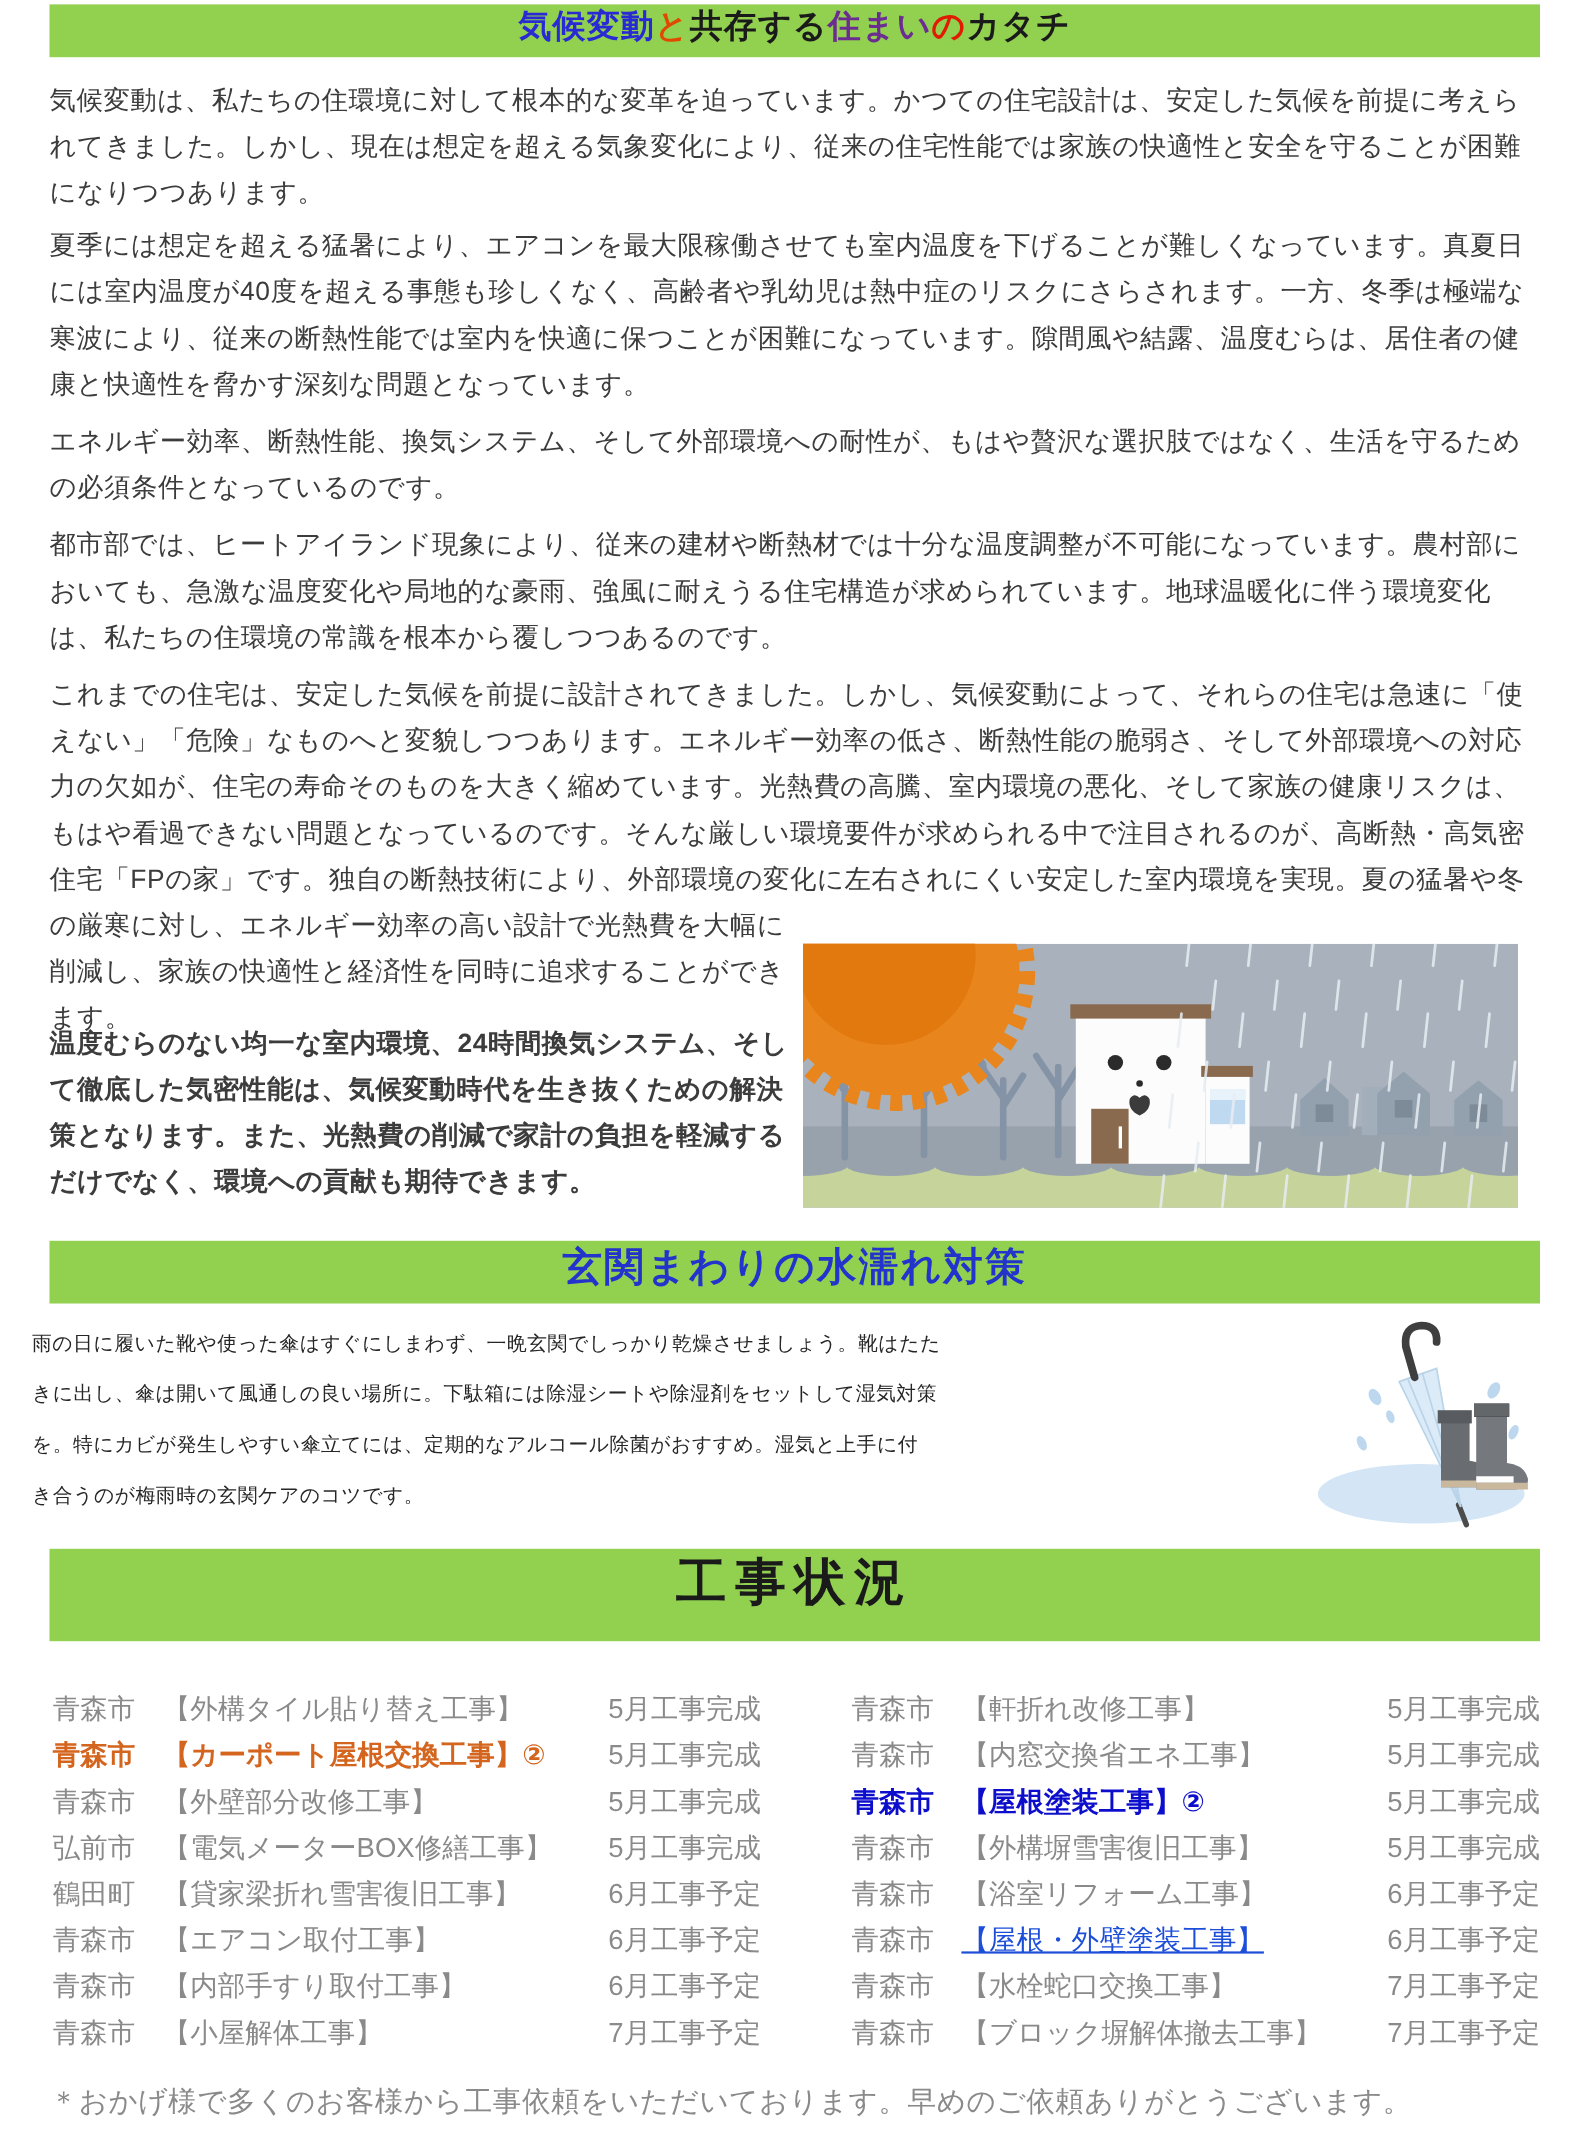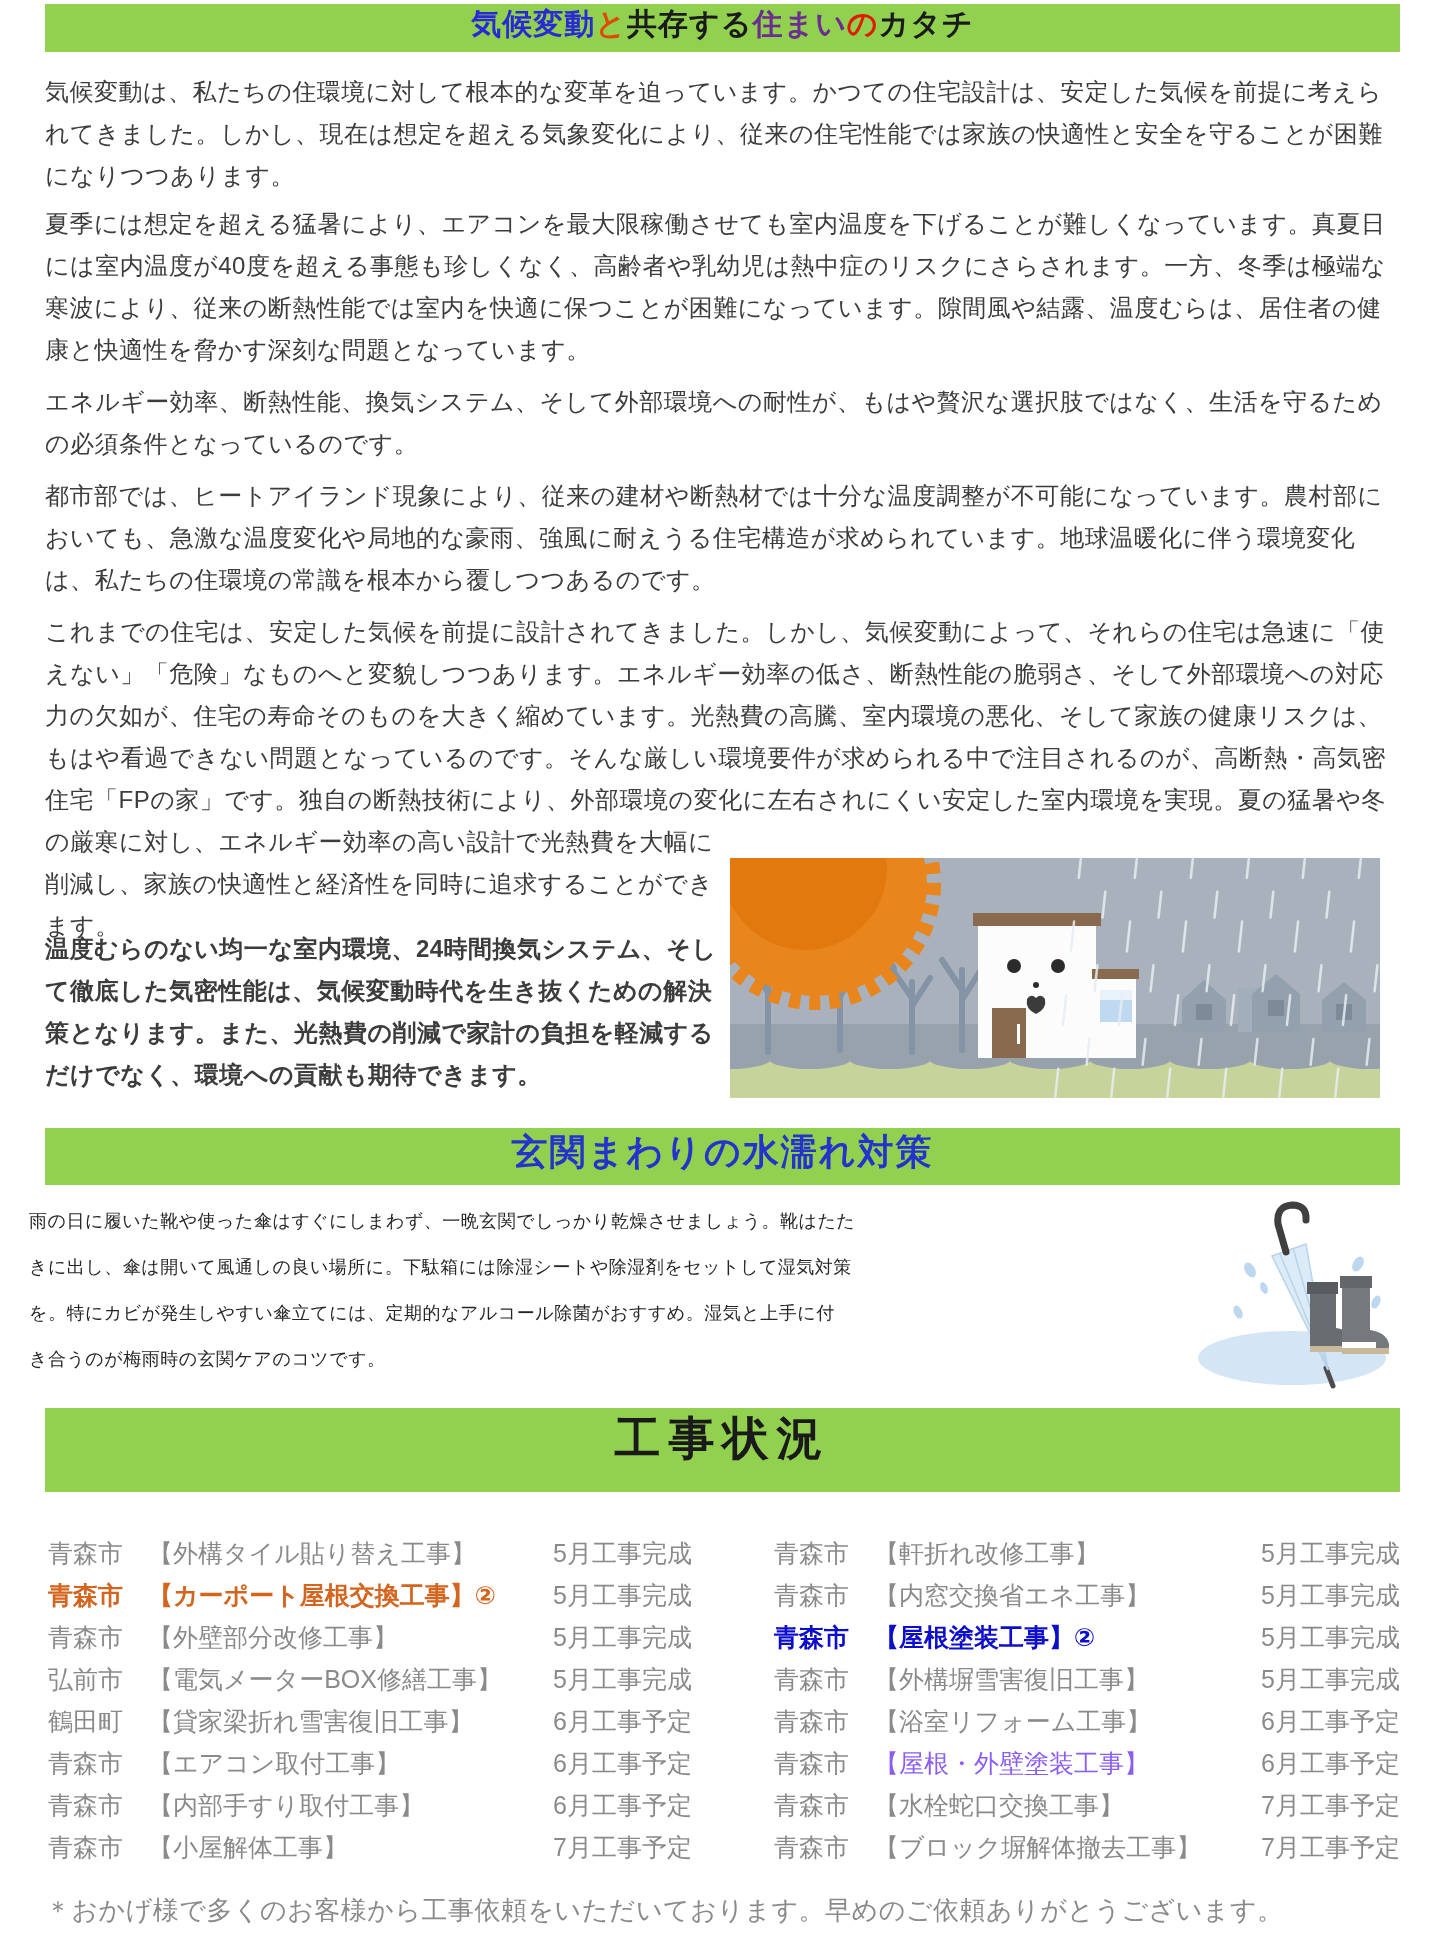--- a/index.html
+++ b/index.html
@@ -267,21 +267,21 @@
         <span class="proj" style="color: rgb(138, 138, 138);">【外構塀雪害復旧工事】</span>
         <span class="date" style="color: rgb(138, 138, 138);">5月工事完成</span>
       </div>
       <div class="lrow">
         <span class="city" style="color: rgb(138, 138, 138);">青森市</span>
         <span class="proj" style="color: rgb(138, 138, 138);">【浴室リフォーム工事】</span>
         <span class="date" style="color: rgb(138, 138, 138);">6月工事予定</span>
       </div>
       <div class="lrow">
         <span class="city" style="color: rgb(138, 138, 138);">青森市</span>
-        <span class="proj" style="color: #8b5cf6;">【屋根・外壁塗装工事】</span>
+        <span class="proj" style="color: #1d4ed8; text-decoration: underline;">【屋根・外壁塗装工事】</span>
         <span class="date" style="color: rgb(138, 138, 138);">6月工事予定</span>
       </div>
       <div class="lrow">
         <span class="city" style="color: rgb(138, 138, 138);">青森市</span>
         <span class="proj" style="color: rgb(138, 138, 138);">【水栓蛇口交換工事】</span>
         <span class="date" style="color: rgb(138, 138, 138);">7月工事予定</span>
       </div>
       <div class="lrow">
         <span class="city" style="color: rgb(138, 138, 138);">青森市</span>
         <span class="proj" style="color: rgb(138, 138, 138);">【ブロック塀解体撤去工事】</span>

